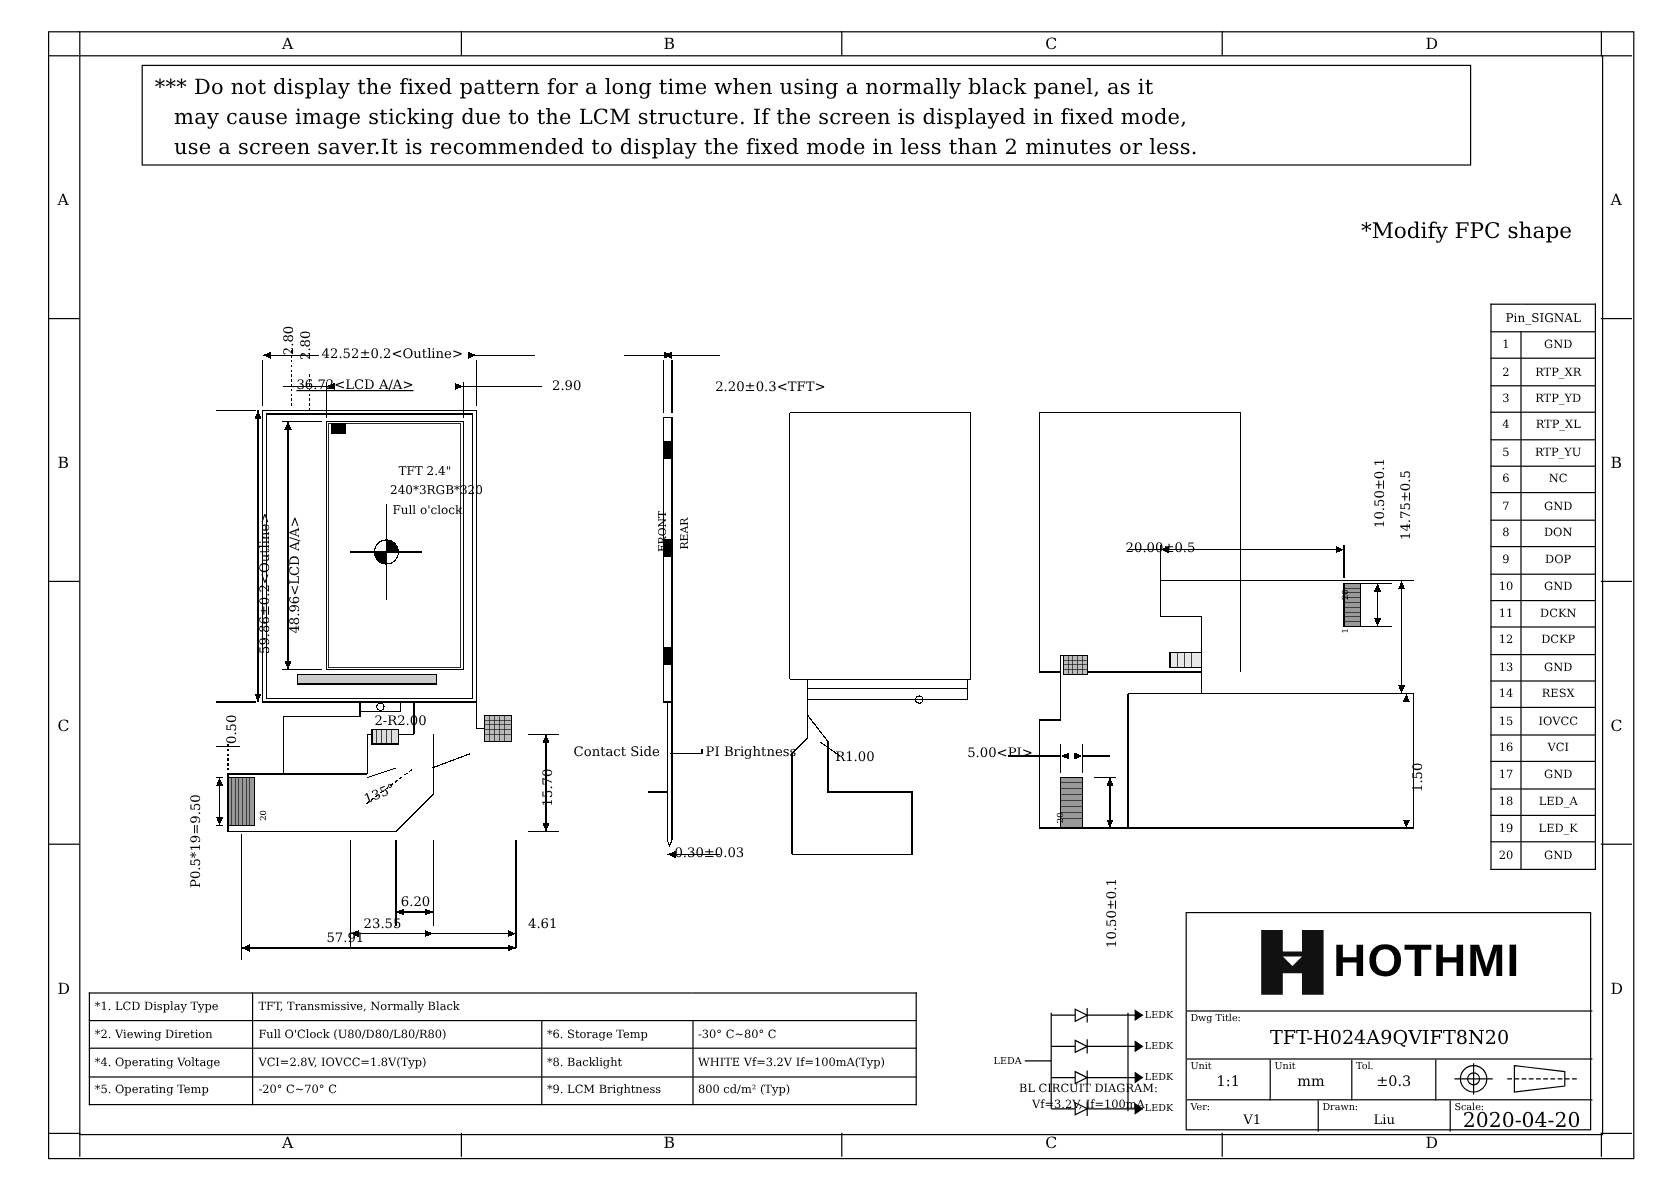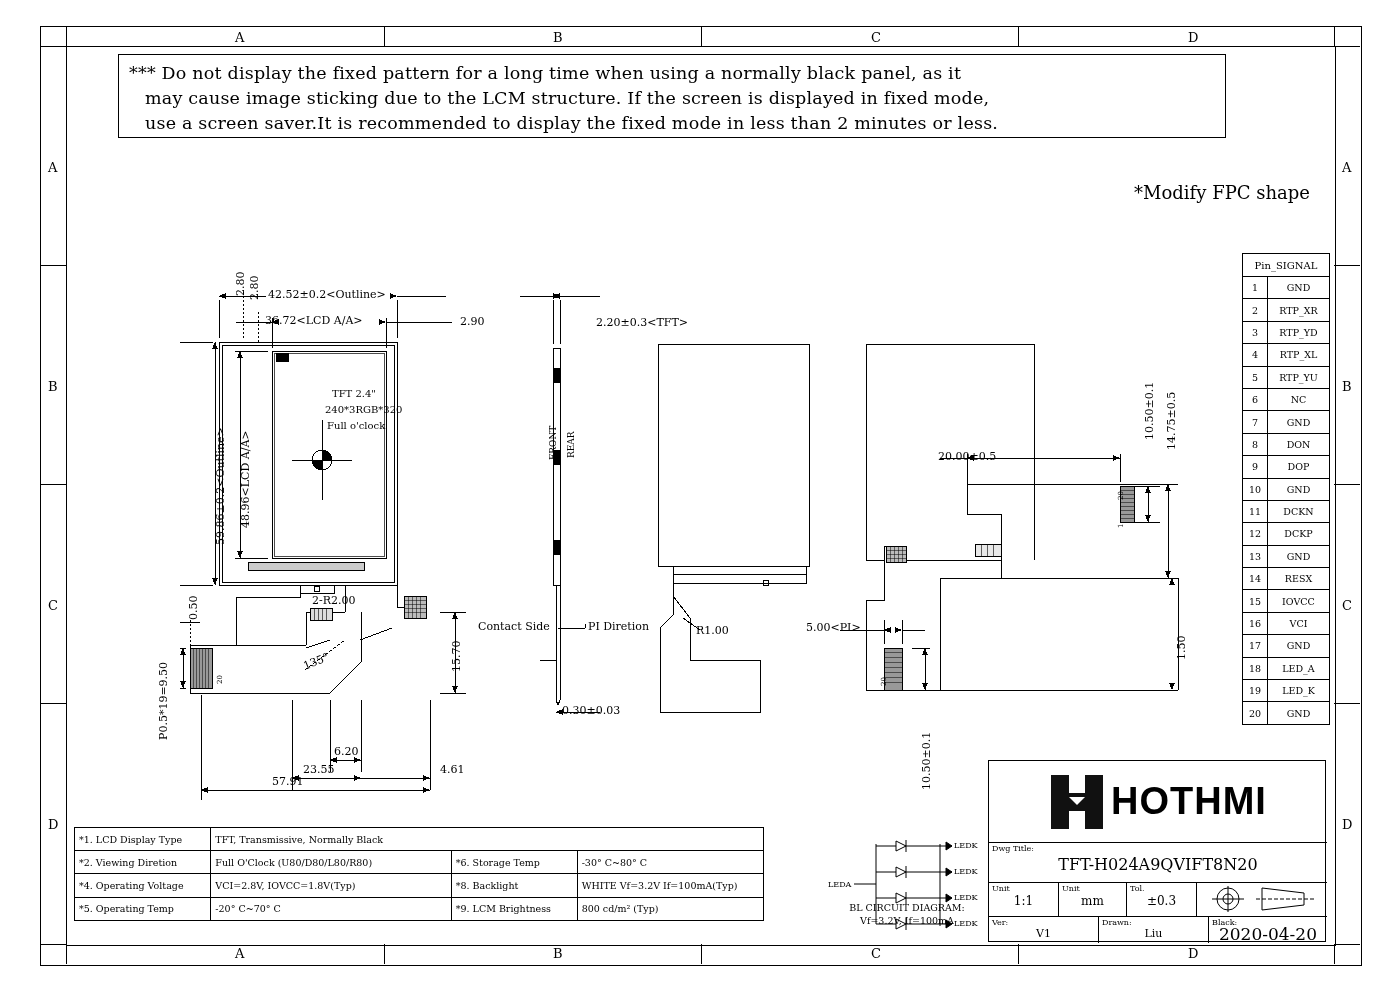--- a/index.html
+++ b/index.html
@@ -351,32 +351,32 @@
 
       <line x1="912" y1="648" x2="930" y2="648"></line>
       <line x1="912" y1="690" x2="930" y2="690"></line>
       <line x1="925" y1="648" x2="925" y2="690"></line>
       <path d="M925 648 l-3 7 h6 z" fill="#000" stroke="none"></path>
       <path d="M925 690 l-3 -7 h6 z" fill="#000" stroke="none"></path>
     </g>
   </svg>
 
   <div class="dimtxt" style="left:268px;top:288px;">42.52±0.2&lt;Outline&gt;</div>
-  <div class="dimtxt" style="left:265px;top:314px;">36.72&lt;LCD A/A&gt;</div>
+  <div class="dimtxt" style="left:247px;top:314px;text-decoration:underline;">36.72&lt;LCD A/A&gt;</div>
   <div class="dimtxt vert" style="left:248px;top:300px;">2.80</div>
   <div class="dimtxt vert" style="left:234px;top:296px;">2.80</div>
   <div class="dimtxt" style="left:460px;top:315px;">2.90</div>
   <div class="dimtxt vert" style="left:214px;top:545px;">59.86±0.2&lt;Outline&gt;</div>
   <div class="dimtxt vert" style="left:239px;top:528px;">48.96&lt;LCD A/A&gt;</div>
 
   <div class="dimtxt" style="left:596px;top:288px;margin-top:28px;">2.20±0.3&lt;TFT&gt;</div>
   <div class="dimtxt" style="left:562px;top:704px;">0.30±0.03</div>
   <div class="dimtxt vert small" style="left:548px;top:460px;">FRONT</div>
   <div class="dimtxt vert small" style="left:566px;top:458px;">REAR</div>
-  <div class="dimtxt" style="left:588px;top:620px;">PI Diretion</div>
+  <div class="dimtxt" style="left:588px;top:620px;">PI Brightness</div>
   <div class="dimtxt" style="left:478px;top:620px;">Contact Side</div>
 
   <div class="dimtxt vert" style="left:187px;top:620px;">0.50</div>
   <div class="dimtxt vert" style="left:157px;top:740px;">P0.5*19=9.50</div>
   <div class="dimtxt" style="left:312px;top:594px;">2-R2.00</div>
   <div class="dimtxt" style="left:303px;top:655px;transform:rotate(-22deg);">135°</div>
   <div class="dimtxt" style="left:334px;top:745px;">6.20</div>
   <div class="dimtxt" style="left:303px;top:763px;">23.55</div>
   <div class="dimtxt" style="left:440px;top:763px;">4.61</div>
   <div class="dimtxt" style="left:272px;top:775px;">57.91</div>
@@ -592,18 +592,18 @@
 
     <div class="tb-cell" style="left:0;top:156px;width:110px;height:26px;border-right:1px solid #000;">
       <span class="lbl">Ver:</span>
       <span class="val" style="font-size:11px;line-height:12px;">V1</span>
     </div>
     <div class="tb-cell" style="left:110px;top:156px;width:110px;height:26px;border-right:1px solid #000;">
       <span class="lbl">Drawn:</span>
       <span class="val" style="font-size:11px;line-height:12px;">Liu</span>
     </div>
     <div class="tb-cell" style="left:220px;top:156px;width:118px;height:26px;">
-      <span class="lbl">Black:</span>
+      <span class="lbl">Scale:</span>
       <span class="val" style="font-size:17px;line-height:12px;">2020-04-20</span>
     </div>
   </div>
 
 </div>
 
 </body></html>

